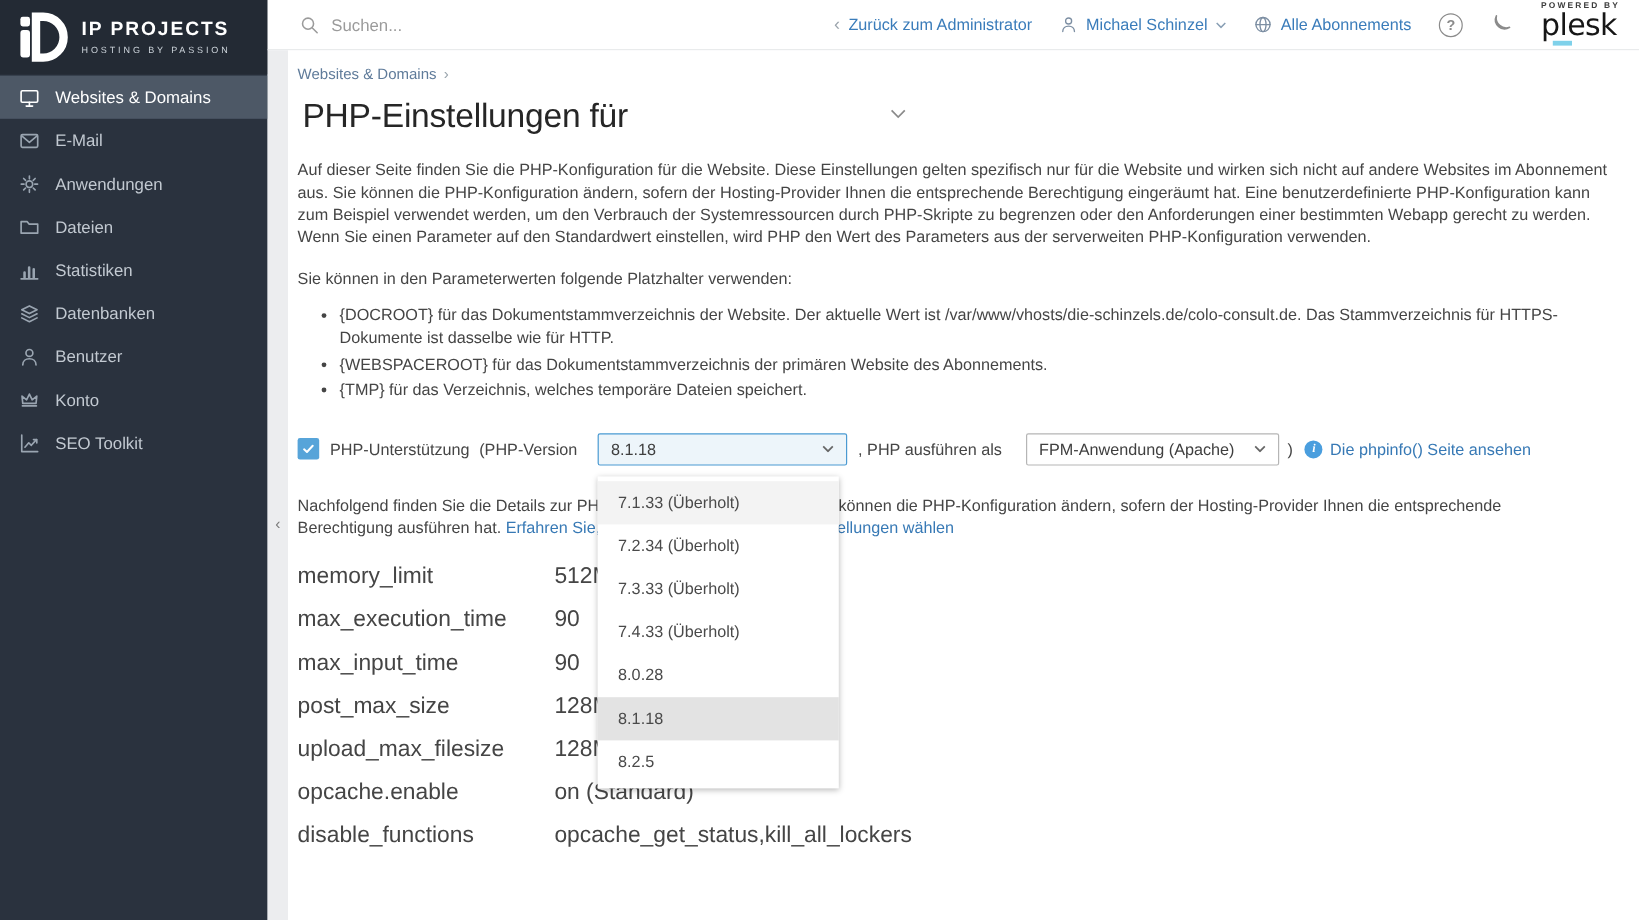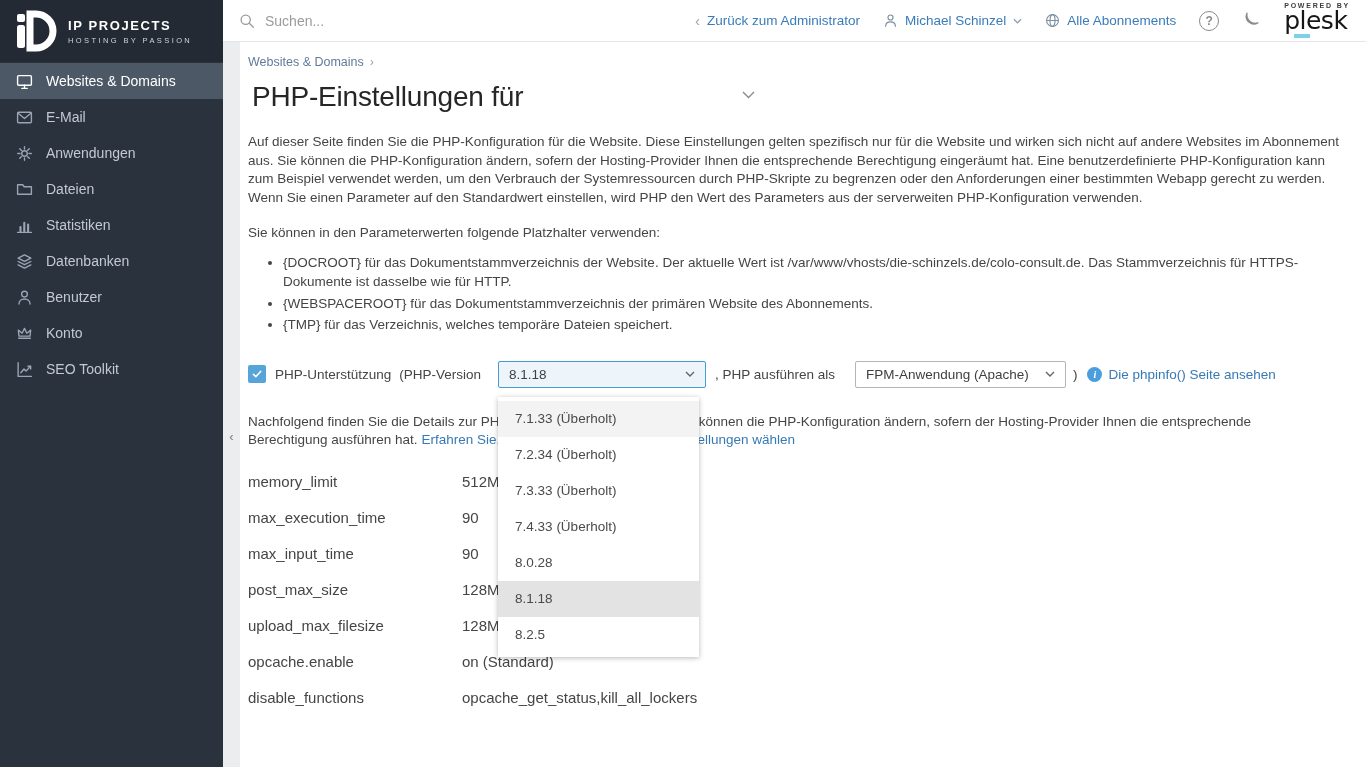--- a/index.html
+++ b/index.html
@@ -7,35 +7,35 @@
   body {
     width:1366px; height:767px; overflow:hidden; position:relative;
     font-family:"Liberation Sans", sans-serif; color:#454545; background:#fff;
   }
   svg { display:block; }
 
   
   .sidebar { position:absolute; left:0; top:0; width:223px; height:767px; background:#2a323e; }
   .logo-block { height:62px; background:#232a34; display:flex; align-items:center; padding-left:13px; gap:11px; }
   .logo-mark svg { width:44px; height:44px; }
-  .logo-text .t1 { color:#fff; font-size:13px; font-weight:700; letter-spacing:1.6px; }
+  .logo-text .t1 { color:#fff; font-size:16px; font-weight:700; letter-spacing:1.6px; }
   .logo-text .t2 { color:#cdd4db; font-size:7.5px; letter-spacing:2.4px; margin-top:3px; }
   .nav { padding-top:1px; }
   .nav-item { height:36px; display:flex; align-items:center; gap:13px; padding-left:16px;
               color:#c2c9d1; font-size:14px; cursor:pointer; }
   .nav-item .nicon { width:17px; height:17px; color:#9aa5b1; flex:0 0 auto; }
   .nav-item.active { background:#4d5866; color:#fff; }
   .nav-item.active .nicon { color:#fff; }
   .nicon svg { width:17px; height:17px; stroke:currentColor; fill:none; stroke-width:1.3;
                stroke-linecap:round; stroke-linejoin:round; }
 
   
   .topbar { position:absolute; left:223px; top:0; right:0; height:42px; background:#fff;
             border-bottom:1px solid #e4e6e8; display:flex; align-items:center; }
-  .search { display:flex; align-items:center; gap:10px; padding-left:16px; color:#9b9b9b;
+  .search { display:flex; align-items:center; gap:10px; padding-left:27px; color:#9b9b9b;
             font-size:14px; cursor:text; }
   .search svg { width:16px; height:16px; stroke:#9b9b9b; fill:none; stroke-width:1.3; stroke-linecap:round; }
   .topbar-right { margin-left:auto; display:flex; align-items:center; gap:23px; padding-right:16px; }
   .tb-link { color:#3a7cba; font-size:13.5px; display:flex; align-items:center; gap:7px;
              cursor:pointer; text-decoration:none; white-space:nowrap; }
   .tb-back-chev { color:#9aa3ab; font-size:15px; line-height:1; }
   .tb-ic { width:15px; height:15px; color:#7d8fa3; }
   .tb-ic svg { width:15px; height:15px; stroke:currentColor; fill:none; stroke-width:1.2;
                stroke-linecap:round; stroke-linejoin:round; }
   .tb-caret svg { width:9px; height:6px; stroke:#8aa0b5; fill:none; stroke-width:1.4; }
@@ -86,21 +86,21 @@
   .close-paren { margin-left:7px; }
   .info-i { width:15px; height:15px; border-radius:50%; background:#4a9ede; color:#fff; font-size:10px;
             font-weight:700; font-style:italic; display:flex; align-items:center; justify-content:center;
             margin:0 6px 0 10px; font-family:"Liberation Serif", serif; }
   a.link { color:#3779b5; text-decoration:none; cursor:pointer; }
 
   .details { margin-top:25px; font-size:13.5px; line-height:18.6px; }
 
   h2.section { margin:22px 0 0; font-size:17.5px; font-weight:700; color:#2c2c2c; }
 
-  .settings-table { margin-top:10px; font-size:15px; color:#454545; }
+  .settings-table { margin-top:10px; font-size:19px; color:#454545; }
   .srow { display:flex; align-items:center; height:36px; }
   .sname { width:214px; flex:0 0 auto; }
 
   
   .dropdown { position:absolute; left:-1px; top:35px; width:201px; background:#fff;
               box-shadow:0 1px 5px rgba(0,0,0,.28); padding:4px 0; z-index:50; cursor:default; }
   .opt { height:36px; display:flex; align-items:center; padding-left:17px; font-size:13.5px;
          color:#4a4a4a; cursor:pointer; white-space:nowrap; }
   .opt.hovered  { background:#f3f3f3; }
   .opt.selected { background:#e3e3e3; }

